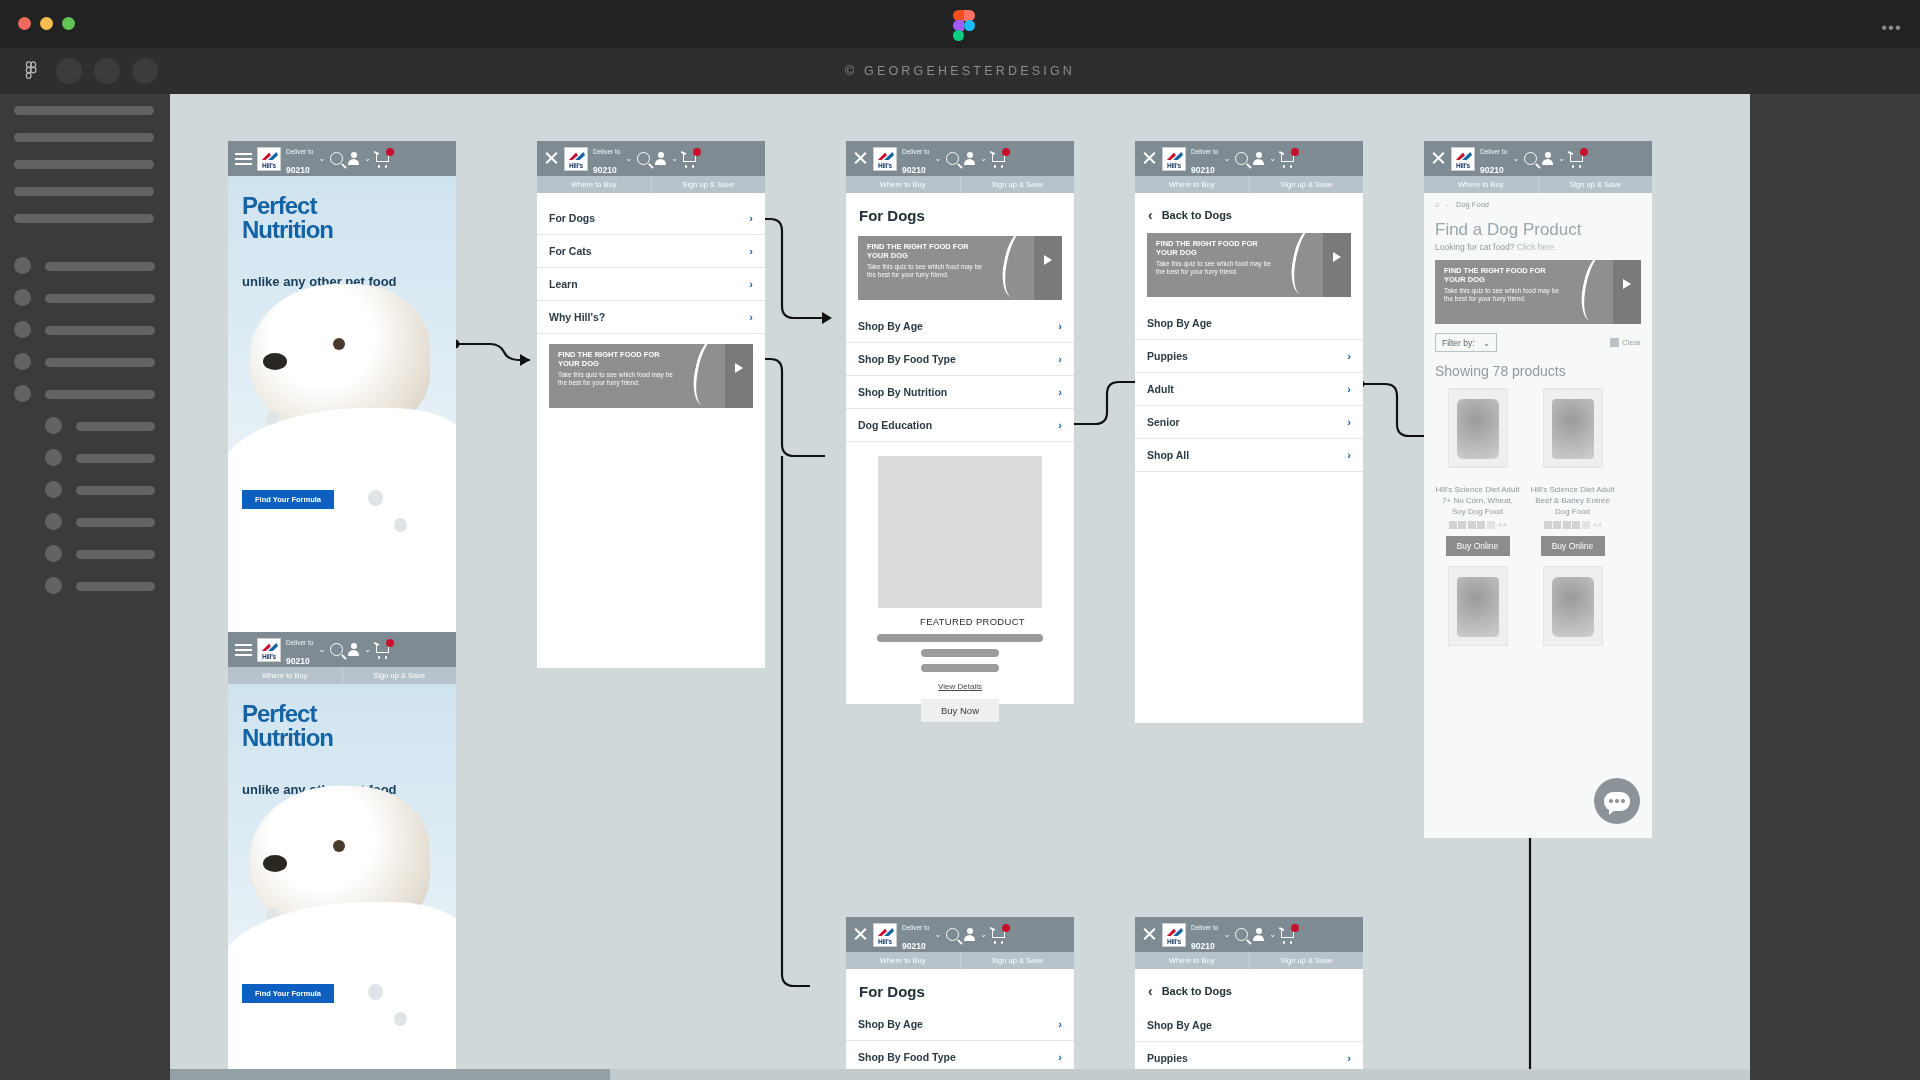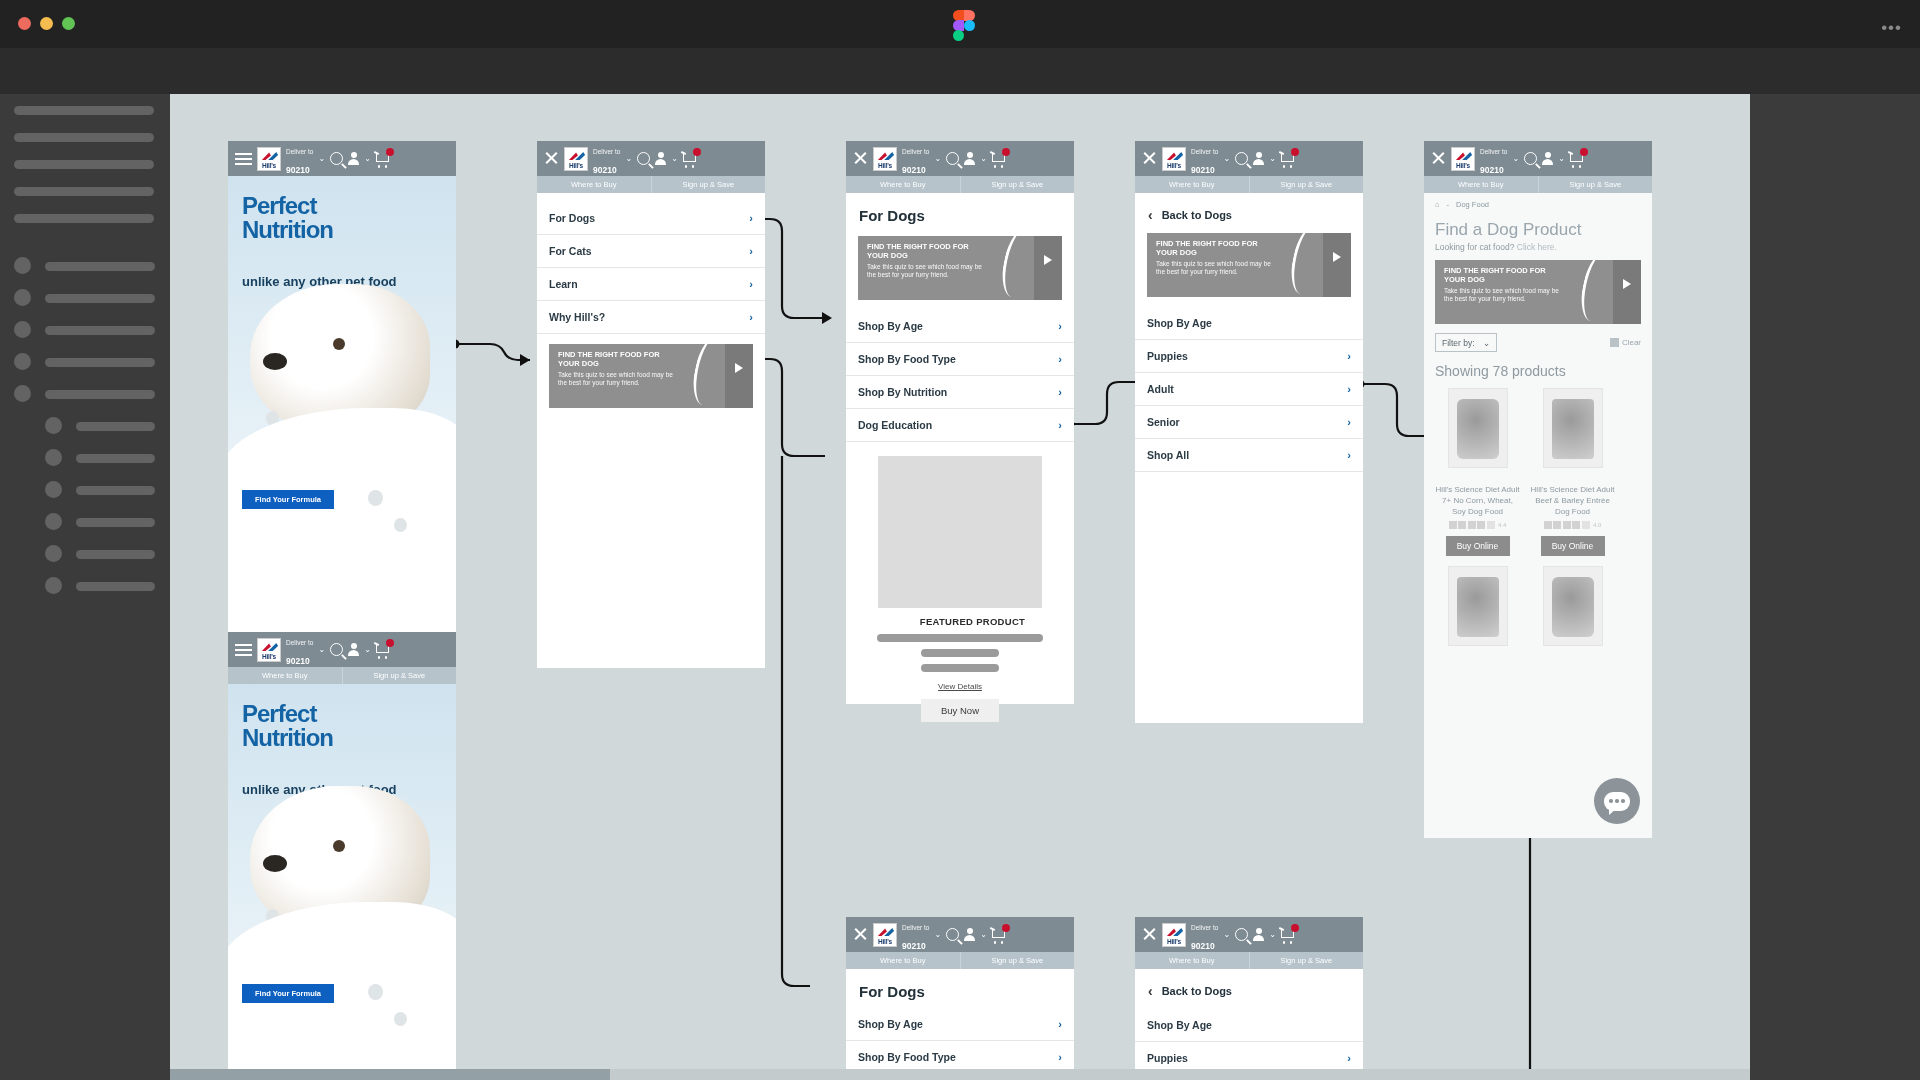--- a/index.html
+++ b/index.html
@@ -106,21 +106,21 @@
   .hero .sub { position:absolute; left:14px; top:98px; font-size:13px; font-weight:bold; color:#18405f;text-align:right; }
   .dogimg { position:absolute; left:22px; bottom:44px; width:180px; height:150px; border-radius:48% 42% 40% 46%;
             background:radial-gradient(circle at 40% 35%, #ffffff 35%, #e8e2d8 70%, #cfc7ba 100%); }
   .dognose { position:absolute; left:35px; bottom:108px; width:24px; height:17px; border-radius:50%; background:#2a2622; }
   .dogeye { position:absolute; left:105px; bottom:128px; width:12px; height:12px; border-radius:50%; background:#4a3a2c; }
   .whitewave { position:absolute; left:-10px; bottom:0; width:110%; height:70px; background:#fff;
                border-radius:60% 30% 0 0 / 100% 55% 0 0; }
   .paw { position:absolute; background:#dfe4e7; border-radius:50%; }
 
   .fp-img { margin:14px auto 0; width:164px; height:152px; background:#dcdcdc; }
-  .fp-title { text-align:center; font-size:9.5px; font-weight:bold; color:#2b2b2b; margin-top:8px; letter-spacing:.3px;padding-left:25px; }
+  .fp-title { text-align:center; font-size:9.5px; font-weight:normal; color:#2b2b2b; margin-top:8px; letter-spacing:.3px;padding-left:25px; }
   .fp-bar { background:#9b9b9b; border-radius:8px; margin:7px auto 0; height:8px; }
   .fp-link { text-align:center; font-size:8px; color:#4a4a4a; text-decoration:underline; margin-top:10px; }
   .fp-buy { margin:8px auto 0; width:78px; height:23px; background:#efefef; color:#3a3a3a;
             font-size:9.5px; display:flex; align-items:center; justify-content:center; }
 
   .crumb { display:flex; align-items:center; gap:7px; padding:7px 11px; font-size:7.5px; color:#8e9aa1; }
   .pl-title { font-size:17px; color:#9aa6ad; padding:4px 11px 2px; }
   .pl-sub { font-size:8.5px; color:#8e9aa1; padding:0 11px 8px; }
   .filt { display:flex; align-items:center; justify-content:space-between; padding:0 11px; }
   .filt .box { width:62px; height:19px; border:1px solid #b9c2c7; display:flex; align-items:center;
@@ -166,20 +166,36 @@
     <div class="figma-logo">
       <span class="fl-cell fl-tl"></span>
         <span class="fl-cell fl-tr"></span>
       <span class="fl-cell fl-ml"></span>
         <span class="fl-cell fl-mr"></span>
       <span class="fl-cell fl-bl"></span>
     </div>
     <div class="menu-dots">•••</div>
   </div>
 
+  <div class="toolbar">
+    <svg class="tb-figma" viewBox="0 0 24 24" fill="none" stroke="currentColor" stroke-width="1.4">
+      <rect x="7" y="2" width="5" height="6" rx="2.5"></rect>
+        <rect x="12" y="2" width="5" height="6" rx="2.5"></rect>
+      <rect x="7" y="8" width="5" height="6" rx="2.5"></rect>
+        <circle cx="14.5" cy="11" r="3"></circle>
+      <rect x="7" y="14" width="5" height="6" rx="2.5"></rect>
+    </svg>
+    <div class="tb-circle tb-c1"></div>
+    <div class="tb-circle tb-c2"></div>
+    <div class="tb-circle tb-c3"></div>
+    <div class="doc-title">© GEORGEHESTERDESIGN</div>
+    <div class="avatar-h">H</div>
+    <div class="share-btn"></div>
+    <div class="present-btn"></div>
+  </div>
 
   <div class="sidebar">
     <div class="sk-row" style="left:14px;top:12px;width:140px;"></div>
     <div class="sk-row" style="left:14px;top:39px;width:140px;"></div>
     <div class="sk-row" style="left:14px;top:66px;width:140px;"></div>
     <div class="sk-row" style="left:14px;top:93px;width:140px;"></div>
     <div class="sk-row" style="left:14px;top:120px;width:140px;"></div>
 
     <div class="sk-dot" style="left:14px;top:163px;"></div>
     <div class="sk-row" style="left:45px;top:168px;width:110px;"></div>

